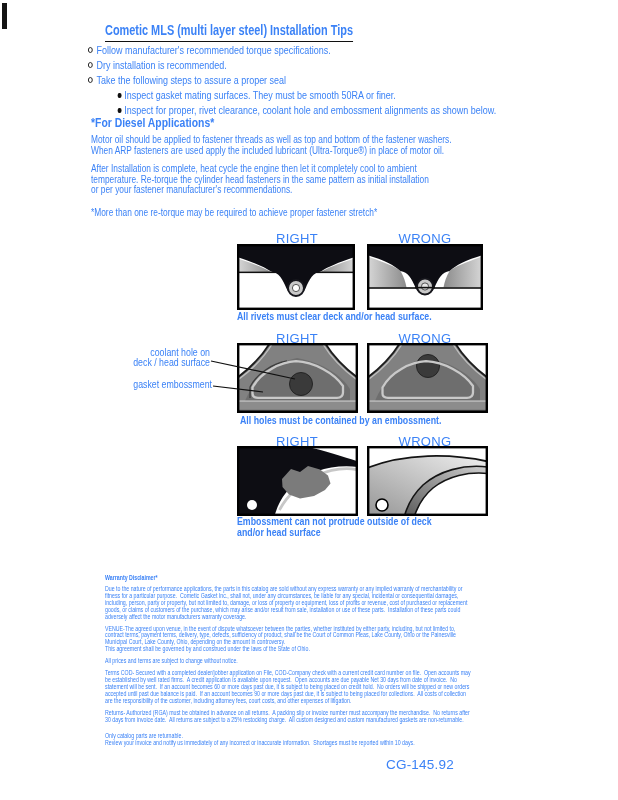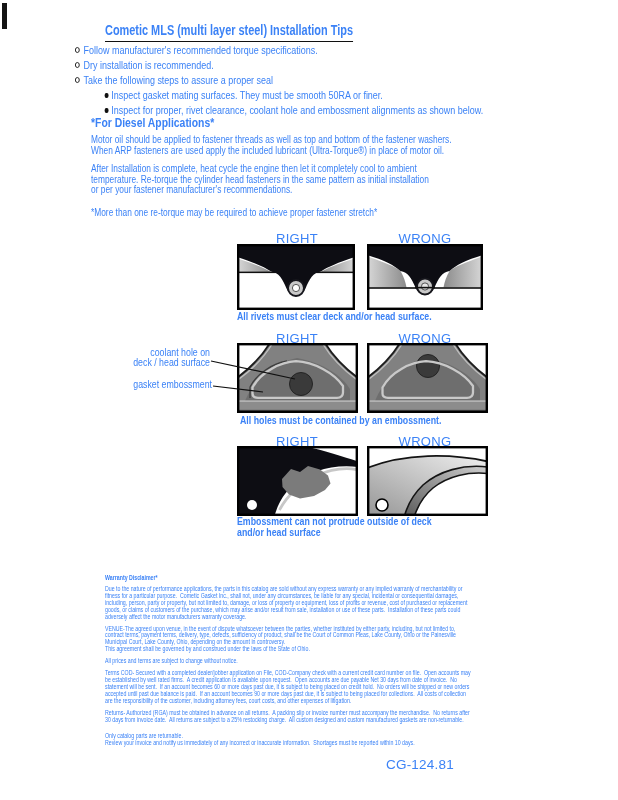--- a/index.html
+++ b/index.html
@@ -39,21 +39,21 @@
 <body>
 
 <div id="page">
 
   <div class="edgemark"></div>
 
   <div class="abs title cx78" style="left:105px;top:22px;">
     <span class="title-inner">Cometic MLS (multi layer steel) Installation Tips</span>
   </div>
 
-  <div class="abs" style="left:75px;top:43px;">
+  <div class="abs" style="left:88px;top:43px;">
     <div class="brow cx78"><span class="mk-o"></span><span>Follow manufacturer's recommended torque specifications.</span></div>
     <div class="brow cx78"><span class="mk-o"></span><span>Dry installation is recommended.</span></div>
     <div class="brow cx78"><span class="mk-o"></span><span>Take the following steps to assure a proper seal</span></div>
     <div class="brow sub cx78"><span class="mk-f"></span><span>Inspect gasket mating surfaces.  They must be smooth 50RA or finer.</span></div>
     <div class="brow sub cx78"><span class="mk-f"></span><span>Inspect for proper, rivet clearance, coolant hole and embossment alignments as shown below.</span></div>
   </div>
 
   <div class="abs dheading cx80" style="left:91px;top:115px;">*For Diesel Applications*</div>
   <div class="abs bodyp pre cx76" style="left:91px;top:134px;">Motor oil should be applied to fastener threads as well as top and bottom of the fastener washers.
 When ARP fasteners are used apply the included lubricant (Ultra-Torque®) in place of motor oil.</div>
@@ -211,15 +211,15 @@
 be established by well rated firms.  A credit application is available upon request.  Open accounts are due payable Net 30 days from date of invoice.  No
 statement will be sent.  If an account becomes 60 or more days past due, it is subject to being placed on credit hold.  No orders will be shipped or new orders
 accepted until past due balance is paid.  If an account becomes 90 or more days past due, it is subject to being placed for collections.  All costs of collection
 are the responsibility of the customer, including attorney fees, court costs, and other expenses of litigation.</p>
     <p class="pre cx75 mb10">Returns- Authorized (RGA) must be obtained in advance on all returns.  A packing slip or invoice number must accompany the merchandise.  No returns after
 30 days from invoice date.  All returns are subject to a 25% restocking charge.  All custom designed and custom manufactured gaskets are non-returnable.</p>
     <p class="pre cx75">Only catalog parts are returnable.
 Review your invoice and notify us immediately of any incorrect or inaccurate information.  Shortages must be reported within 10 days.</p>
   </div>
 
-  <div class="abs docnum" style="left:386px;top:757px;">CG-124.81</div>
+  <div class="abs docnum" style="left:386px;top:757px;">CG-145.92</div>
 
 </div>
 
 </body></html>

